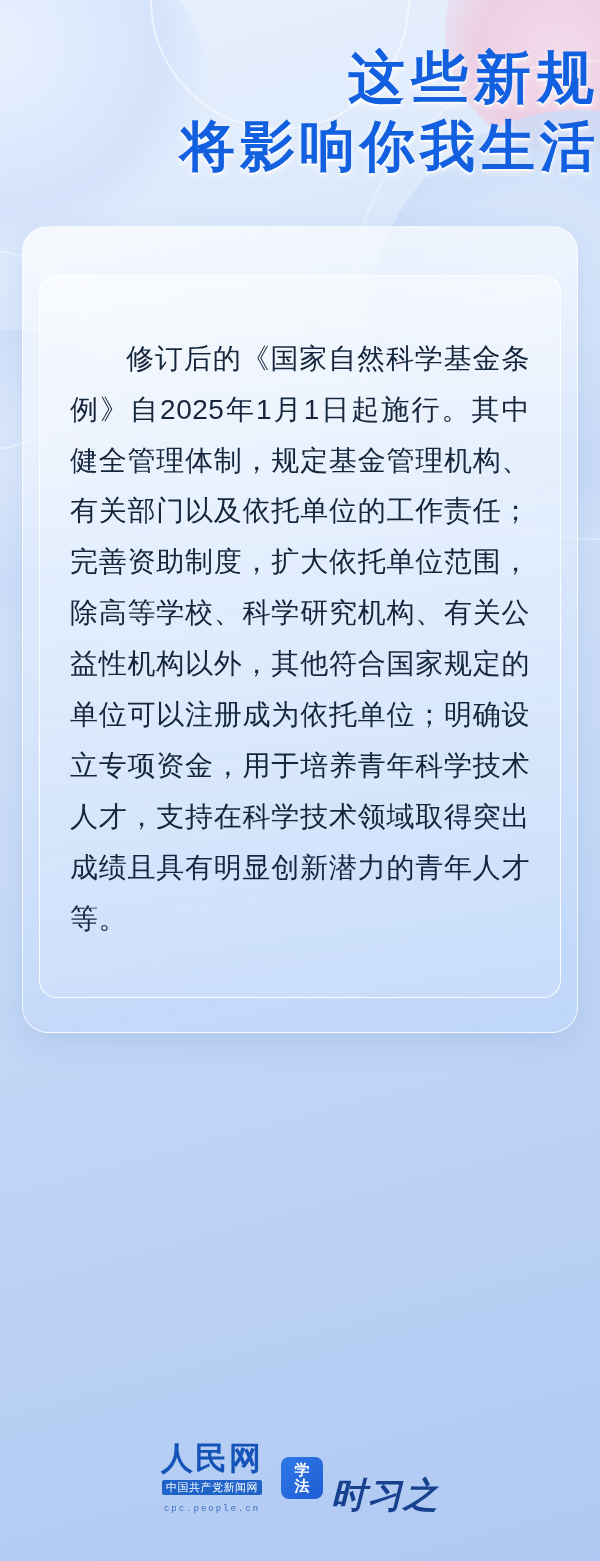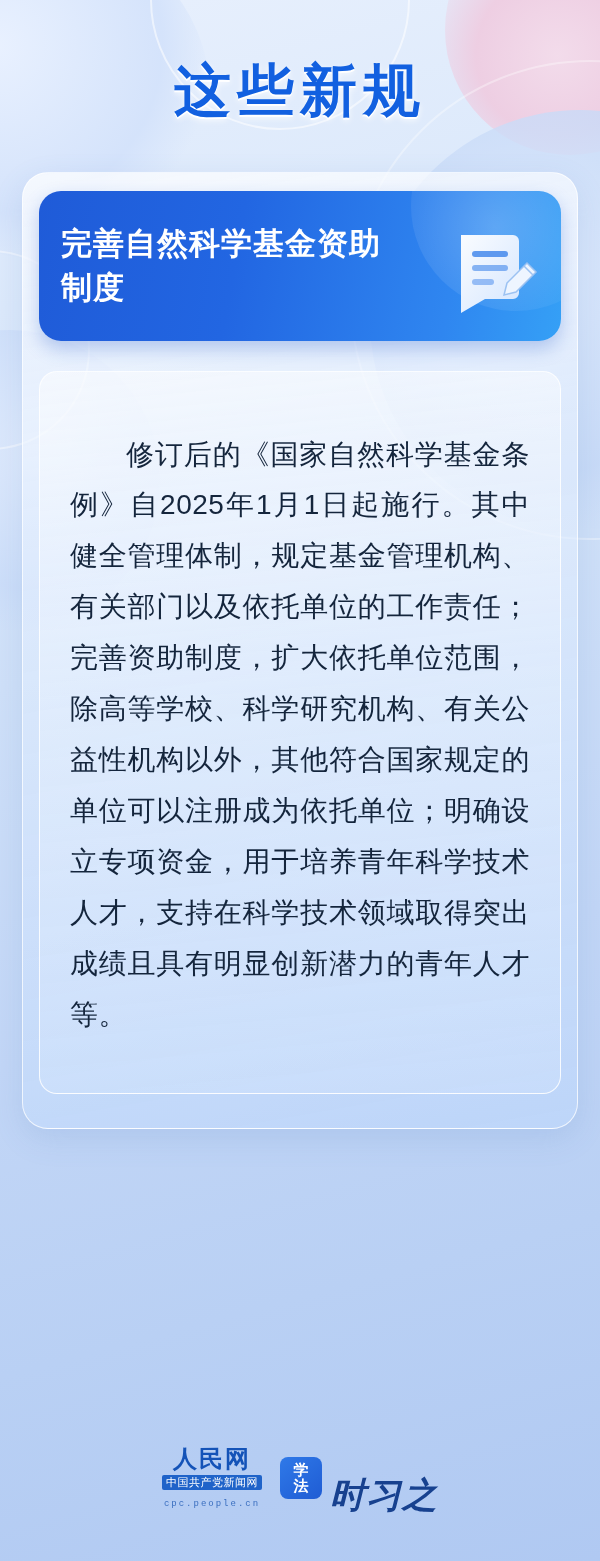--- a/index.html
+++ b/index.html
@@ -46,22 +46,22 @@
     border: 2px solid rgba(255,255,255,.55);
     pointer-events: none;
   }
   .ring-1 { width: 260px; height: 260px; left: 150px; top: -130px; }
   .ring-2 { width: 480px; height: 480px; right: -230px; top: 60px; border-color: rgba(255,255,255,.35); }
   .ring-3 { width: 200px; height: 200px; left: -110px; top: 250px; border-color: rgba(255,255,255,.45); }
 
   
   .header {
     position: relative;
-    padding-top: 56px;
-    text-align: center;
+    padding-top: 43px;
+    text-align: right;
     z-index: 3;
   }
   .title-line {
     font-size: 57px;
     font-weight: bold;
     letter-spacing: 6px;
     line-height: 1.22;
     color: #1260e0;
     text-shadow: 0 2px 0 #ffffff, 0 3px 6px rgba(255,255,255,.8);
   }
@@ -160,21 +160,21 @@
     right: 0;
     bottom: 42px;
     display: flex;
     align-items: center;
     justify-content: center;
     gap: 18px;
     z-index: 3;
   }
   .pd-logo { text-align: center; color: #1b5fc4; }
   .pd-cn {
-    font-size: 24px;
+    font-size: 32px;
     font-weight: bold;
     letter-spacing: 2px;
     line-height: 1.1;
     color: #1453b8;
   }
   .pd-sub {
     margin-top: 3px;
     font-size: 11px;
     letter-spacing: .5px;
     color: #ffffff;
@@ -225,43 +225,25 @@
 <div class="blob blob-a"></div>
 <div class="blob blob-b"></div>
 <div class="blob blob-c"></div>
 <div class="blob blob-d"></div>
 <div class="ring ring-1"></div>
 <div class="ring ring-2"></div>
 <div class="ring ring-3"></div>
 
 <div class="header">
   <div class="title-line one">这些新规</div>
+  <div class="title-line two">将影响你我生活</div>
 </div>
 
 <div class="card">
 
-  <div class="banner">
-    <div class="banner-title">完善自然科学基金资助制度</div>
-    <span class="banner-icon">
-      <svg viewBox="0 0 96 96" width="96" height="96" aria-hidden="true">
-        <defs>
-          <linearGradient id="docg" x1="0" y1="0" x2="1" y2="1">
-            <stop offset="0%" stop-color="#ffffff"></stop>
-            <stop offset="100%" stop-color="#d9e8ff"></stop>
-          </linearGradient>
-        </defs>
-        <path d="M16 10 h52 a6 6 0 0 1 6 6 v52 a6 6 0 0 1 -6 6 H40 l-24 14 z" fill="url(#docg)" opacity="0.97"></path>
-        <rect x="27" y="26" width="36" height="6" rx="3" fill="#2f7bea" opacity=".75"></rect>
-        <rect x="27" y="40" width="36" height="6" rx="3" fill="#2f7bea" opacity=".55"></rect>
-        <rect x="27" y="54" width="22" height="6" rx="3" fill="#2f7bea" opacity=".45"></rect>
-        <path d="M62 58 l20 -20 l9 9 l-20 20 l-12 3 z" fill="#eef5ff" stroke="#9cc2f2" stroke-width="1.5"></path>
-        <path d="M79 41 l9 9" stroke="#9cc2f2" stroke-width="1.5"></path>
-      </svg>
-    </span>
-  </div>
 
   <div class="body-box">
     <p class="body-text">修订后的《国家自然科学基金条例》自2025年1月1日起施行。其中健全管理体制，规定基金管理机构、有关部门以及依托单位的工作责任；完善资助制度，扩大依托单位范围，除高等学校、科学研究机构、有关公益性机构以外，其他符合国家规定的单位可以注册成为依托单位；明确设立专项资金，用于培养青年科学技术人才，支持在科学技术领域取得突出成绩且具有明显创新潜力的青年人才等。</p>
   </div>
 
 </div>
 
 <div class="footer">
   <div class="pd-logo">
     <div class="pd-cn">人民网</div>

